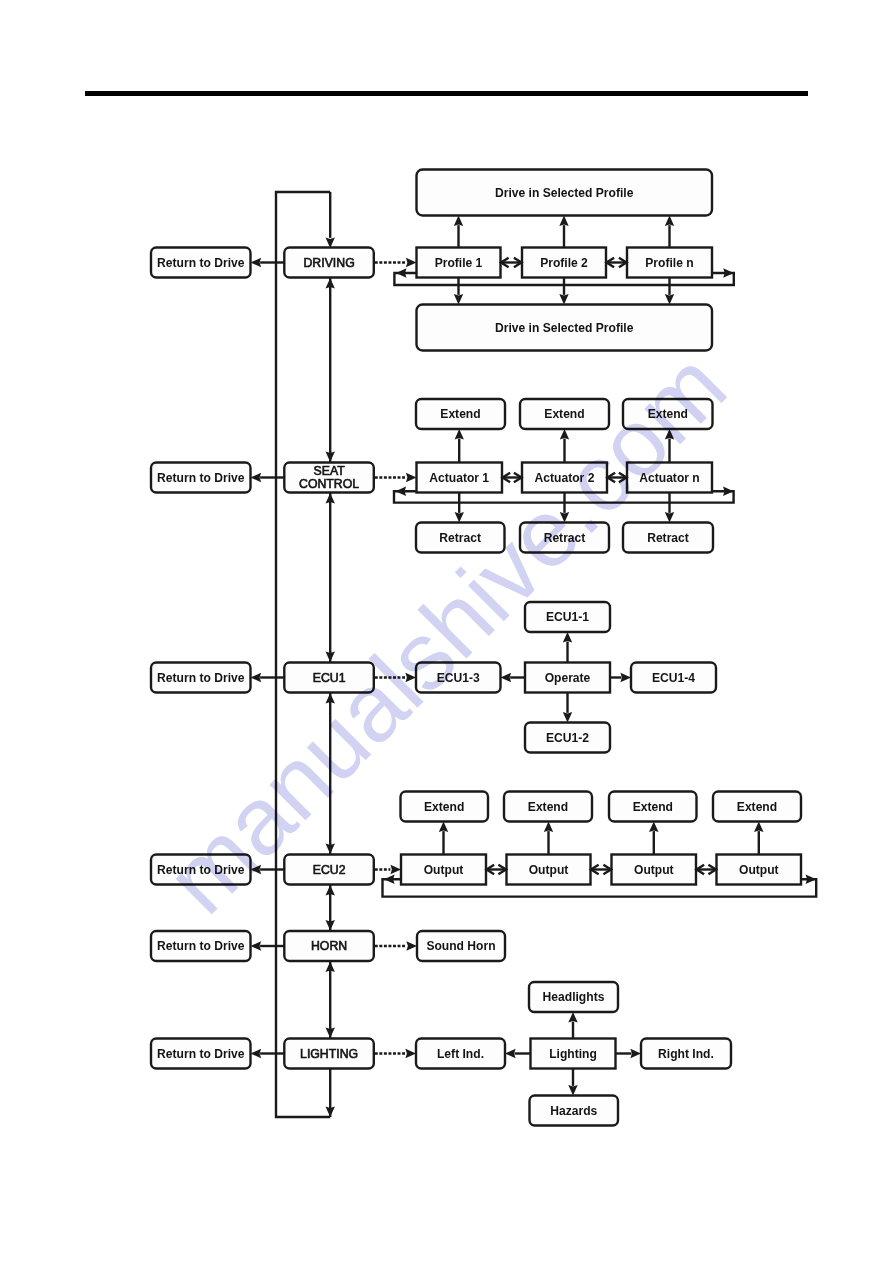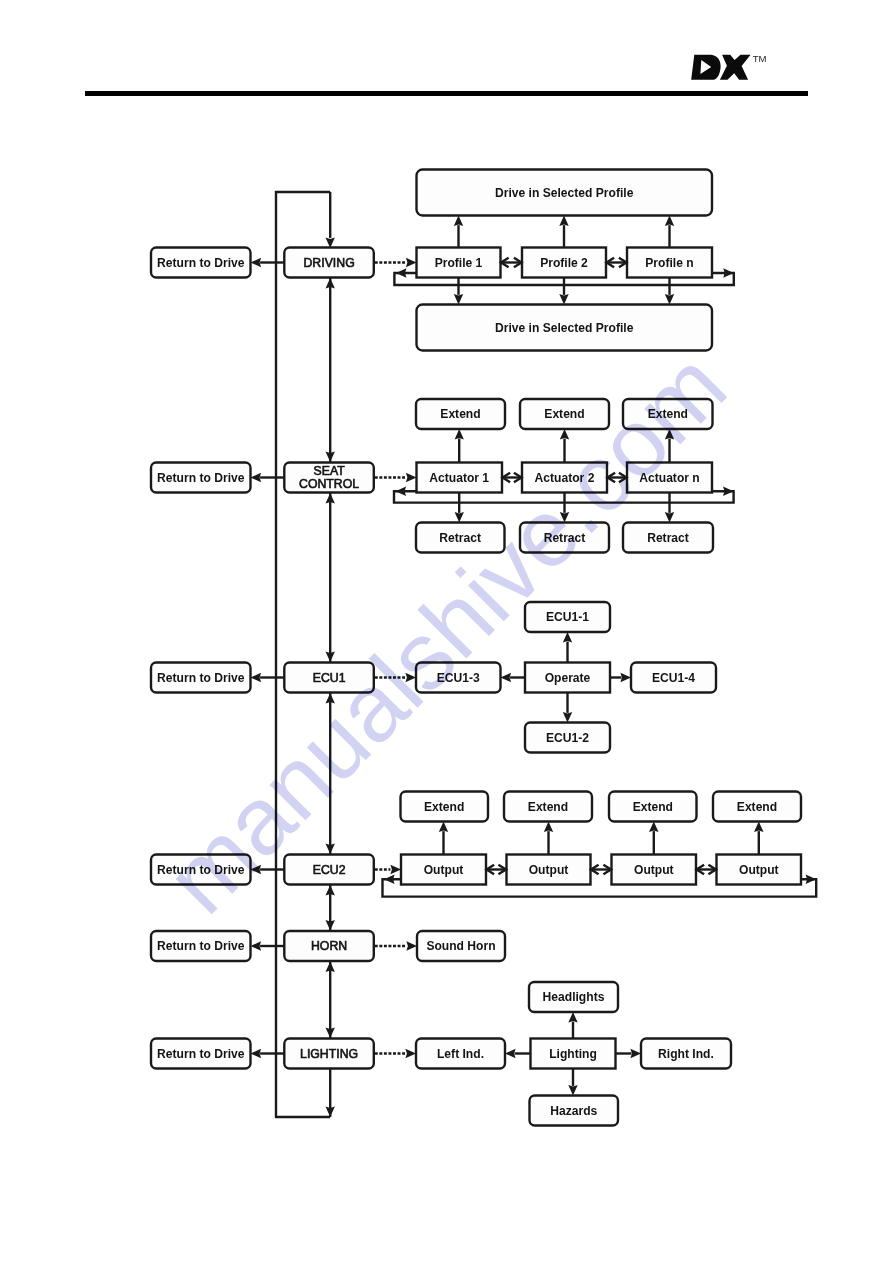--- a/index.html
+++ b/index.html
@@ -26,27 +26,20 @@
   svg.diagram .vah{fill:none;stroke:#1a1a1a;stroke-width:2.4;stroke-linecap:butt;}
   svg.diagram text{fill:#141414;dominant-baseline:central;text-anchor:middle;}
   svg.diagram text.m{paint-order:stroke;stroke:#141414;stroke-width:0.62;}
   svg.diagram text.b{font-weight:bold;}
 </style>
 </head>
 <body>
 
 <div class="page">
 
-  <div class="logo">
-    <svg viewBox="0 0 120 46" width="120" height="46" aria-hidden="true">
-      <path fill="#0b0b0b" fill-rule="evenodd" d="M 10.3 14.7 L 27.0 14.7 C 33.2 15.2 36.6 20.0 36.6 26.0 C 36.6 34.2 32.6 39.7 29.6 39.7 L 7.2 39.7 Z M 17.3 20.0 L 16.4 33.9 L 27.2 27.0 Z"></path>
-      <path fill="#0b0b0b" d="M 38.1 14.8 L 46.2 14.8 L 50.6 20.1 L 56.5 14.8 L 66.6 14.8 L 57.6 26.0 L 64.1 39.7 L 55.1 39.7 L 50.2 33.3 L 43.5 39.7 L 35.9 39.7 L 42.9 25.7 Z"></path>
-      <text x="68.8" y="22.4" fill="#1f1f1f" font-family="Liberation Sans, sans-serif" font-size="9.6" letter-spacing="-0.1">TM</text>
-    </svg>
-  </div>
 
   <div class="rule"></div>
 
   <svg class="diagram" viewBox="0 0 893 1263">
 <g>
 <path class="ln" d="M 330.2 192.0 L 276.0 192.0 L 276.0 1117.0 L 330.2 1117.0"></path>
 <line class="ln" x1="330.2" y1="192.0" x2="330.2" y2="237.9"></line>
 <polygon class="ah" points="330.2,248.0 325.5,237.4 330.2,238.9 334.9,237.4"></polygon>
 <line class="ln" x1="330.2" y1="1068.5" x2="330.2" y2="1117.0"></line>
 <polygon class="ah" points="330.2,1117.0 325.5,1106.4 330.2,1107.9 334.9,1106.4"></polygon>

